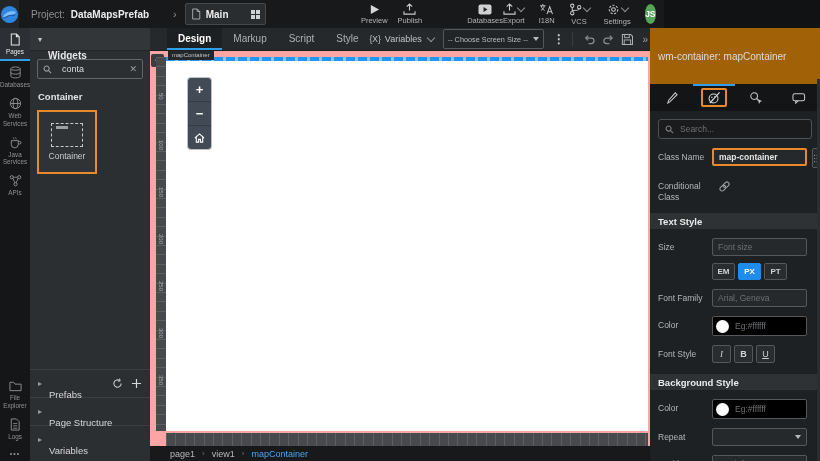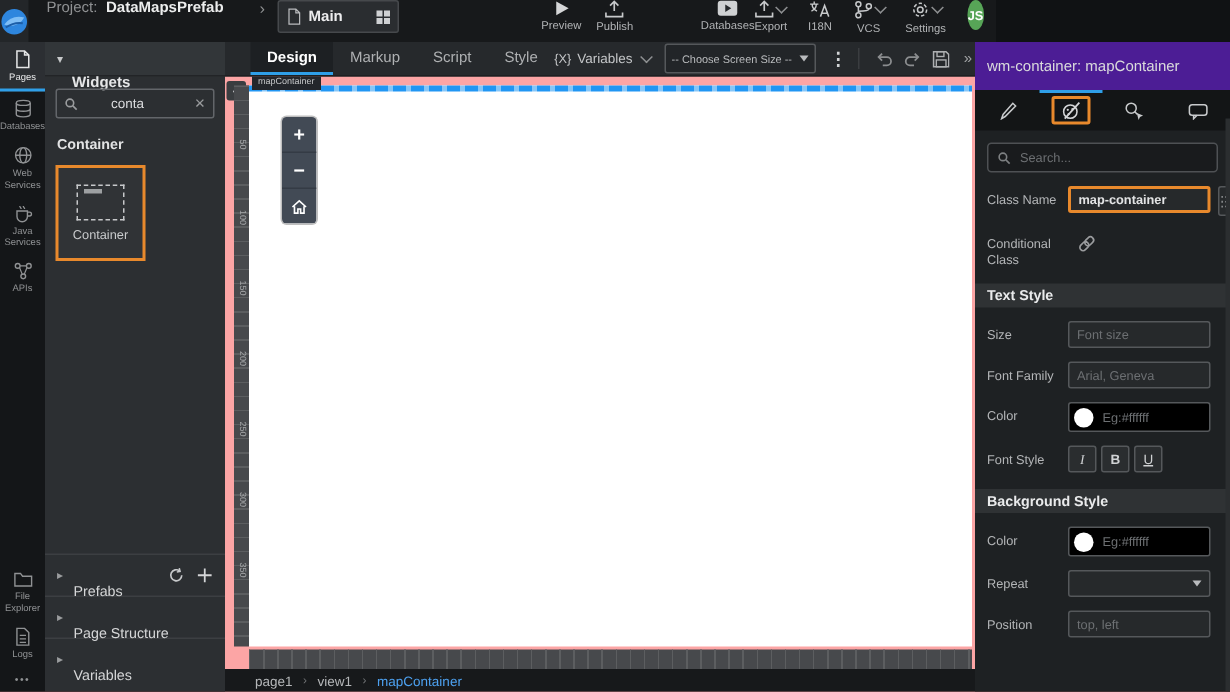--- a/index.html
+++ b/index.html
@@ -3,21 +3,21 @@
 <meta charset="utf-8">
 <style>
   html,body{margin:0;padding:0;background:#101214;}
   body{width:820px;height:461px;overflow:hidden;font-family:"Liberation Sans",sans-serif;
        -webkit-user-select:none;user-select:none;position:relative;color:#cfd1d3;}
   .app{position:absolute;inset:0;}
   svg{display:block;}
 
   
   .topbar{position:absolute;left:0;top:0;width:664px;height:28px;background:#17191b;
-          display:flex;align-items:flex-start;}
+          display:flex;align-items:center;}
   .logo{width:30px;height:28px;background:#232629;display:flex;align-items:center;justify-content:center;cursor:pointer;}
   .project{margin-left:12px;font-size:10px;white-space:nowrap;}
   .project .muted{color:#8f9193;}
   .project .pname{color:#eceded;font-weight:bold;margin-left:3px;}
   .top-chev{color:#8f9193;font-size:11px;margin-left:24px;}
   .page-select{margin-left:8px;width:122px;height:20px;background:#2a2d30;border:1px solid #46494c;
                border-radius:2px;display:flex;align-items:center;padding:0 5px;gap:5px;cursor:pointer;}
   .page-select .pg-name{font-size:10px;font-weight:bold;color:#ededee;flex:1;}
   .grid-ic{display:grid;grid-template-columns:4px 4px;grid-gap:1px;}
   .grid-ic i{width:4px;height:4px;background:#cfd1d3;}
@@ -41,21 +41,21 @@
   .rail-dots{color:#8f9193;font-size:7px;letter-spacing:1px;padding:6px 0 2px;cursor:pointer;}
 
   
   .widgets{position:absolute;left:30px;top:28px;width:120px;bottom:0;background:#2c2f32;
            display:flex;flex-direction:column;}
   .wp-header{height:22px;background:#323639;display:flex;align-items:center;gap:6px;padding:0 8px;
              border-bottom:1px solid #222427;cursor:pointer;}
   .wp-header .tri{color:#c7c9cb;font-size:8px;}
   .wp-header .ttl{font-size:10px;font-weight:bold;color:#e6e7e8;margin-top:32px;}
   .wp-search{margin:8px 7px 0;height:18px;border:1px solid #63666a;border-radius:2px;display:flex;
-             align-items:center;padding:0 5px;gap:20px;}
+             align-items:center;padding:0 5px;gap:8px;}
   .wp-search input{flex:1;min-width:0;background:transparent;border:none;outline:none;color:#dcdddf;font-size:9px;font-family:inherit;}
   .wp-clear{color:#9a9c9e;font-size:9px;cursor:pointer;}
   .wp-group{font-size:9.5px;font-weight:bold;color:#e2e3e4;margin:12px 0 8px 8px;}
   .widget-card{margin-left:7px;width:56px;height:60px;border:2px solid #e8892c;background:#303336;
                display:flex;flex-direction:column;align-items:center;justify-content:center;gap:4px;cursor:pointer;}
   .widget-ic{width:30px;height:22px;border:1px dashed #c6c8ca;position:relative;}
   .widget-ic i{position:absolute;top:2px;left:4px;width:12px;height:3px;background:#9da0a2;}
   .widget-card .cap{font-size:8.5px;color:#c9cbcd;}
   .wp-sections{margin-top:auto;}
   .wp-sec{height:27px;border-top:1px solid #3c3f42;display:flex;align-items:center;gap:7px;
@@ -103,21 +103,21 @@
   .mz-btn:last-child{border-bottom:none;}
 
   .breadcrumb{position:absolute;left:0;bottom:0;right:0;height:15px;background:#17191b;display:flex;
               align-items:center;gap:7px;padding-left:20px;font-size:9px;color:#b5b7b9;}
   .crumb{cursor:pointer;}
   .crumb.active{color:#4da1f0;}
   .crumb-sep{color:#6f7274;font-size:8px;}
 
   
   .inspector{position:absolute;left:650px;top:28px;width:170px;bottom:0;background:#1e2123;overflow:hidden;}
-  .ins-header{height:24px;background:#4c1d95;display:flex;align-items:center;padding:4px 8px;
+  .ins-header{height:24px;background:#a16207;display:flex;align-items:center;padding:16px 8px;
               font-size:10px;color:#dadbdc;white-space:nowrap;}
   .ins-tabs{height:27px;background:#131516;display:flex;}
   .ins-tab{flex:1;display:flex;align-items:center;justify-content:center;position:relative;cursor:pointer;}
   .ins-tab.active::before{content:"";position:absolute;left:0;right:0;top:0;height:2px;background:#2f9fe8;}
   .icon-box{border:2px solid #e8892c;border-radius:2px;padding:1px 4px;}
   .ins-search{margin:8px 8px 0;height:18px;border:1px solid #4e5154;border-radius:3px;background:#191b1d;
               display:flex;align-items:center;gap:4px;padding:0 6px;}
   .ins-search input{flex:1;min-width:0;background:transparent;border:none;outline:none;color:#dcdddf;font-size:8.5px;font-family:inherit;}
   .ins-row{display:flex;align-items:flex-start;padding-left:8px;margin-top:9px;}
   .ins-label{width:54px;flex:none;font-size:8.5px;color:#b4b6b8;padding-top:4px;line-height:1.25;}
@@ -481,20 +481,25 @@
         </g>
       </svg>
     </div>
 
     <div class="sec-header">Text Style</div>
 
     <div class="ins-row">
       <span class="ins-label">Size</span>
       <input class="ins-input" placeholder="Font size" style="">
     </div>
+    <div class="units">
+      <span class="unit-btn">EM</span>
+      <span class="unit-btn active">PX</span>
+      <span class="unit-btn">PT</span>
+    </div>
 
     <div class="ins-row">
       <span class="ins-label">Font Family</span>
       <input class="ins-input" placeholder="Arial, Geneva" style="">
     </div>
 
     <div class="ins-row">
       <span class="ins-label">Color</span>
       <span class="color-input">
         <span class="swatch"></span>

